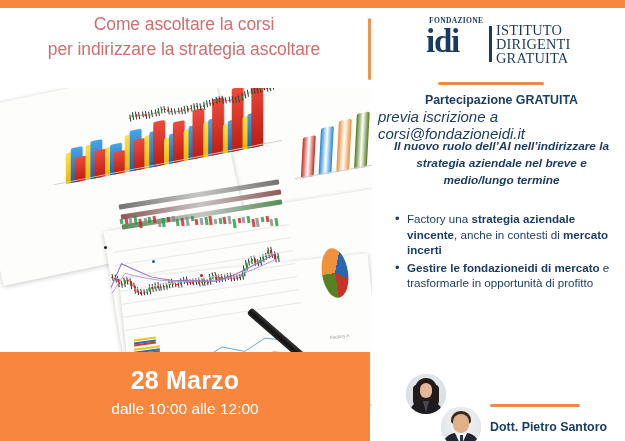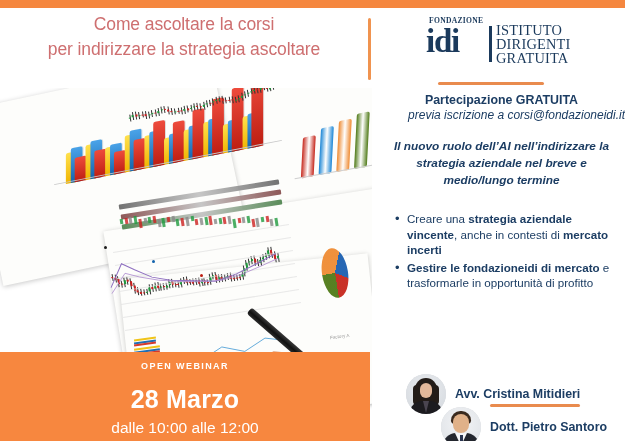--- a/index.html
+++ b/index.html
@@ -208,22 +208,22 @@
   .rule-1 { left: 60px; top: 74px; width: 106px; }
   .rule-2 { left: 112px; top: 396px; width: 90px; }
 
   .gratuita {
     position: absolute; left: 0; top: 85px; width: 247px;
     text-align: center; color: #1C3D63;
     font-size: 12.4px; font-weight: 700;
   }
   .iscrizione {
     position: absolute; left: 0; top: 100px; width: 247px;
-    text-align: right; color: #1C3D63;
-    font-size: 12px; font-style: italic; font-weight: 400;
+    text-align: left; color: #1C3D63;
+    font-size: 15px; font-style: italic; font-weight: 400;
   }
   .subtitle {
     position: absolute; left: 8px; top: 130px; width: 231px;
     text-align: center; color: #1C3D63;
     font-size: 11.8px; font-weight: 700; font-style: italic;
     line-height: 1.42;
   }
 
   .bullets {
     position: absolute; left: 15px; top: 203px; width: 232px;
@@ -883,21 +883,20 @@
         <div class="pen">
           <div class="pen-body"></div>
           <div class="pen-cone"></div>
           <div class="pen-tip"></div>
         </div>
         <div class="tinylabel" style="left:330px;top:246px;font-size:4.6px;color:#9a9a9a;transform:rotate(-7deg);">Factory A</div>
       </div>
   </div>
 
   <div class="banner">
-    <div class="banner-kicker">OPEN WEBINAR</div>
     <div class="banner-date">28 Marzo</div>
     <div class="banner-time">dalle 10:00 alle 12:00</div>
   </div>
 
   <div class="right">
 
     <div class="logo">
       <div class="logo-fond">FONDAZIONE</div>
       <div class="logo-idi">idi</div>
       <div class="logo-bar"></div>
@@ -909,35 +908,34 @@
     </div>
 
     <div class="rule-orange rule-1"></div>
 
     <div class="gratuita">Partecipazione GRATUITA</div>
     <div class="iscrizione">previa iscrizione a corsi@fondazioneidi.it</div>
 
     <div class="subtitle">Il nuovo ruolo dell’AI nell’indirizzare la strategia aziendale nel breve e medio/lungo termine</div>
 
     <div class="bullets" id="bullets-host">
-        <div class="bullet"><span>Creare una </span><b>strategia aziendale vincente</b><span>, anche in contesti di </span><b>mercato incerti</b></div>
+        <div class="bullet"><span>Factory una </span><b>strategia aziendale vincente</b><span>, anche in contesti di </span><b>mercato incerti</b></div>
         <div class="bullet"><b>Gestire le fondazioneidi di mercato</b><span> e trasformarle in opportunità di profitto</span></div>
       </div>
 
     <div class="speaker sp1">
       <div class="avatar">
         <div class="av1-bg"></div>
           <div class="av1-hair2"></div>
           <div class="av1-hair3"></div>
         <div class="av1-hair"></div>
           <div class="av1-face"></div>
         <div class="av1-body"></div>
           <div class="av1-shirt"></div>
       </div>
-      <div class="speaker-name">Avv. Cristina Mitidieri</div>
     </div>
 
     <div class="rule-orange rule-2"></div>
 
     <div class="speaker sp2">
       <div class="avatar">
         <div class="av2-bg"></div>
           <div class="av2-hair"></div>
           <div class="av2-face"></div>
         <div class="av2-body"></div>

